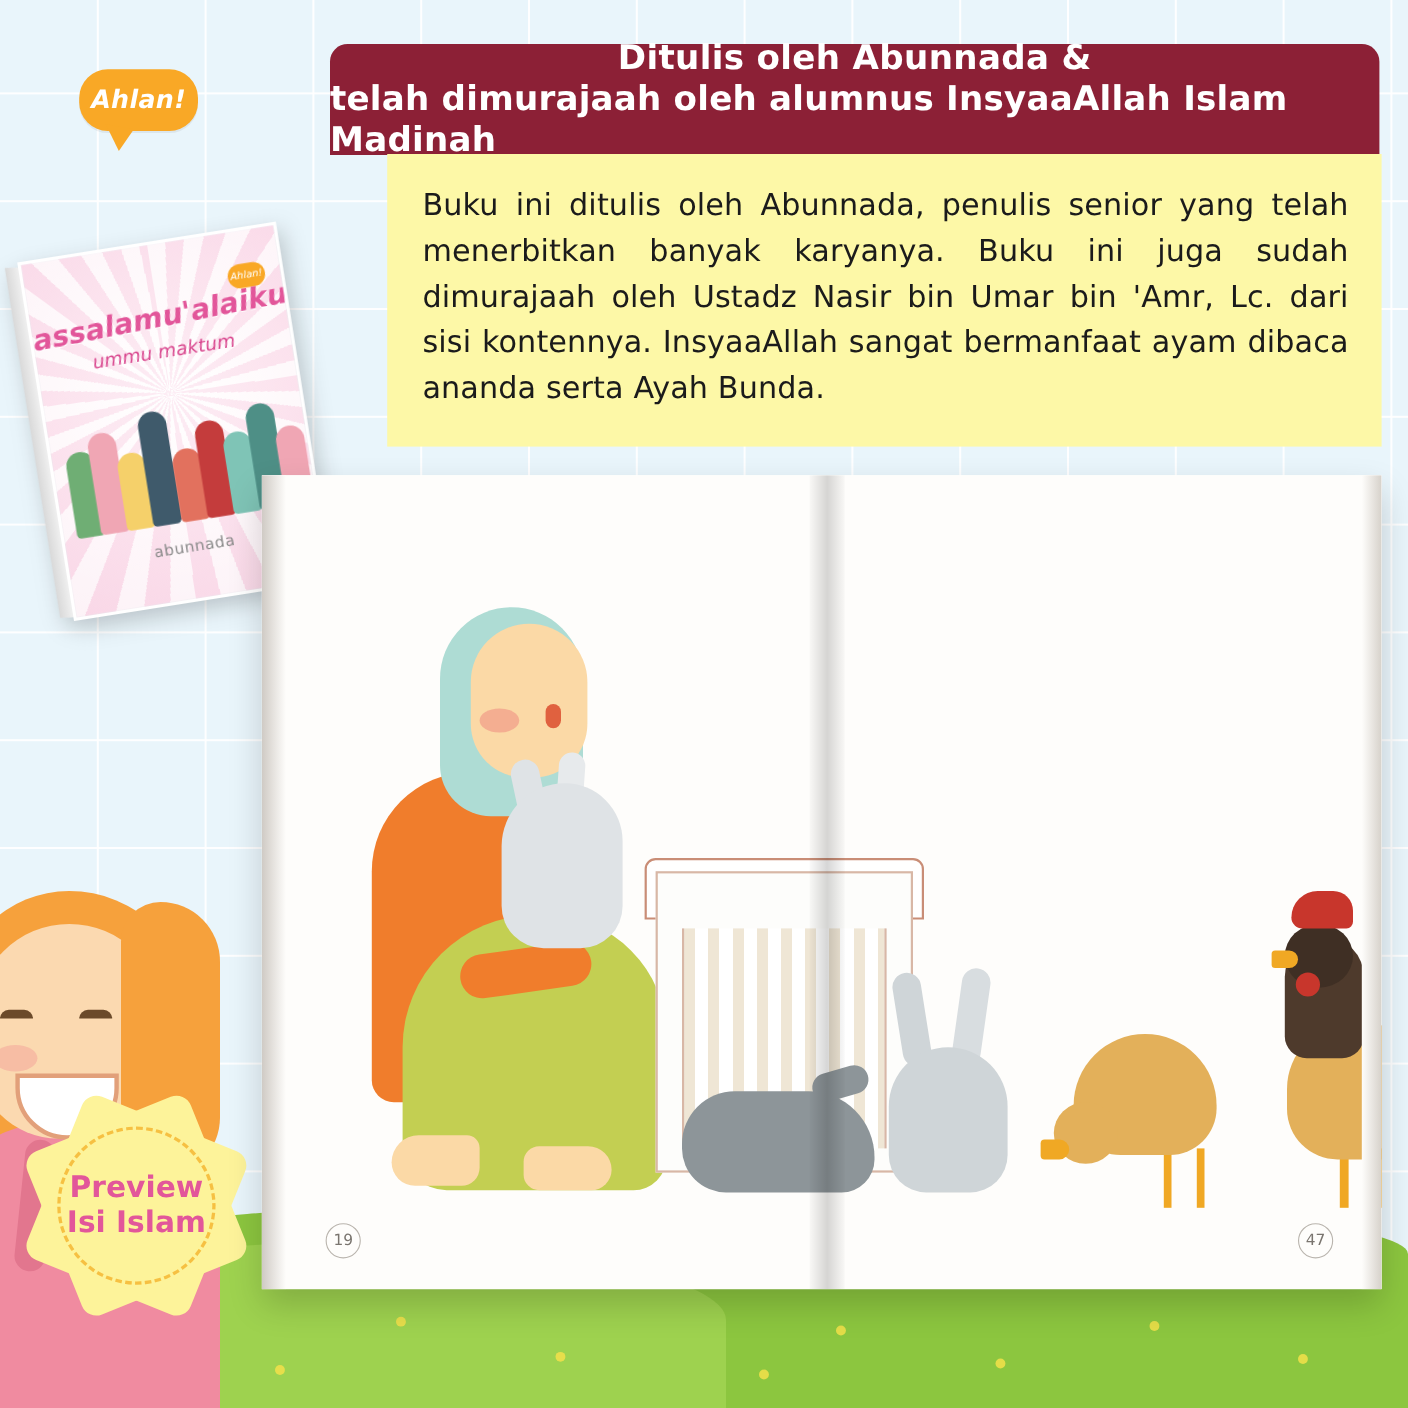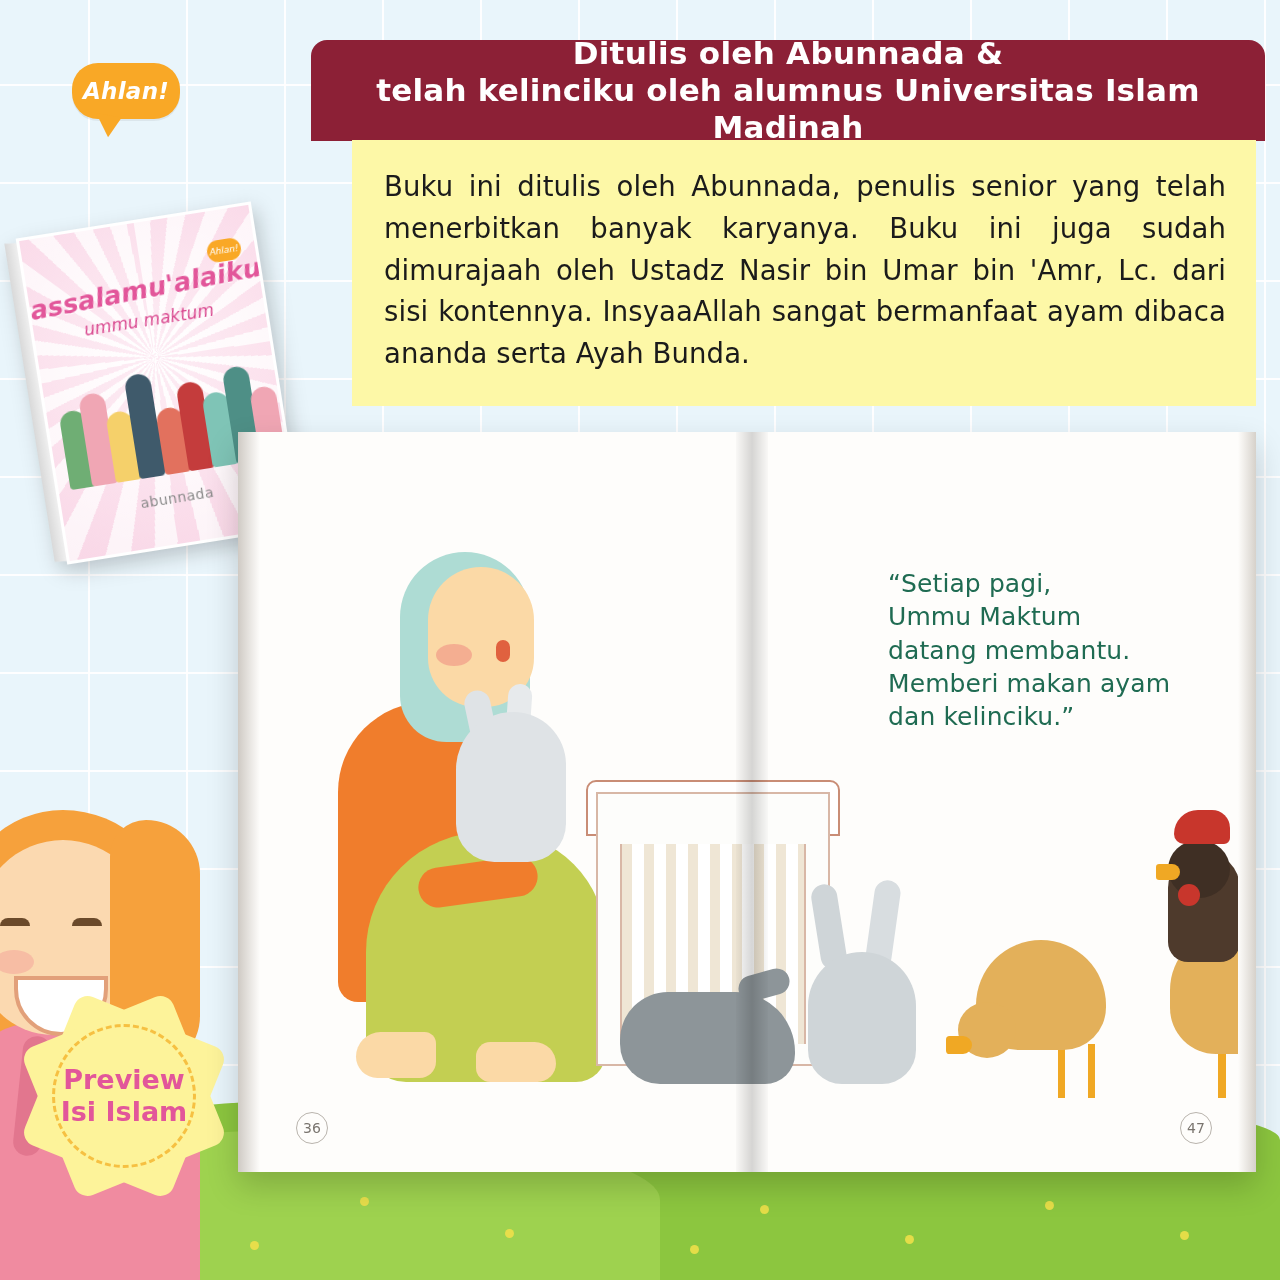--- a/index.html
+++ b/index.html
@@ -100,32 +100,31 @@
     color: #ffffff;
     font-size: 23px;
     font-weight: bold;
     font-style: italic;
     letter-spacing: .3px;
   }
 
   
   .banner {
     position: absolute;
-    left: 311px;
+    left: 300px;
     top: 40px;
     width: 954px;
     height: 101px;
     background: #8c2036;
     border-radius: 16px 16px 0 0;
     display: flex;
     flex-direction: column;
     align-items: center;
     justify-content: center;
     color: #ffffff;
-    text-align: center;
   }
   .banner .l1 {
     font-size: 31px;
     font-weight: bold;
     letter-spacing: .3px;
     line-height: 1.2;
   }
   .banner .l2 {
     font-size: 31px;
     font-weight: bold;
@@ -617,21 +616,21 @@
     <span class="gdot" style="left:1180px; bottom:40px;"></span>
   </div>
 
   <div class="ahlan">
     <span>Ahlan!</span>
     <i class="tail"></i>
   </div>
 
   <div class="banner">
     <div class="l1">Ditulis oleh Abunnada &amp;</div>
-    <div class="l2">telah kelinciku oleh alumnus Universitas Islam Madinah</div>
+    <div class="l2">telah dimurajaah oleh alumnus InsyaaAllah Islam Madinah</div>
   </div>
 
   <div class="yellow-panel">
     <p>Buku ini ditulis oleh Abunnada, penulis senior yang telah menerbitkan banyak karyanya. Buku ini juga sudah dimurajaah oleh Ustadz Nasir bin Umar bin 'Amr, Lc. dari sisi kontennya. InsyaaAllah sangat bermanfaat ayam dibaca ananda serta Ayah Bunda.</p>
   </div>
 
   <div class="book-cover">
     <div class="cover-spine"></div>
     <div class="cover-inner">
       <div class="cover-rays"></div>
@@ -710,27 +709,22 @@
     <i class="ill rooster-leg1"></i>
     <i class="ill rooster-leg2"></i>
 
     <i class="ill rooster-body"></i>
     <i class="ill rooster-neck"></i>
     <i class="ill rooster-head"></i>
     <i class="ill rooster-comb"></i>
     <i class="ill rooster-wattle"></i>
     <i class="ill rooster-beak"></i>
 
-    <div class="page-quote">“Setiap pagi,
-Ummu Maktum
-datang membantu.
-Memberi makan ayam
-dan kelinciku.”</div>
-
-    <div class="page-num left">36</div>
+
+    <div class="page-num left">19</div>
     <div class="page-num right">47</div>
 
     <div class="gutter"></div>
     <div class="book-edge-left"></div>
     <div class="book-edge-right"></div>
   </div>
 
 </div>
 
 </body></html>

